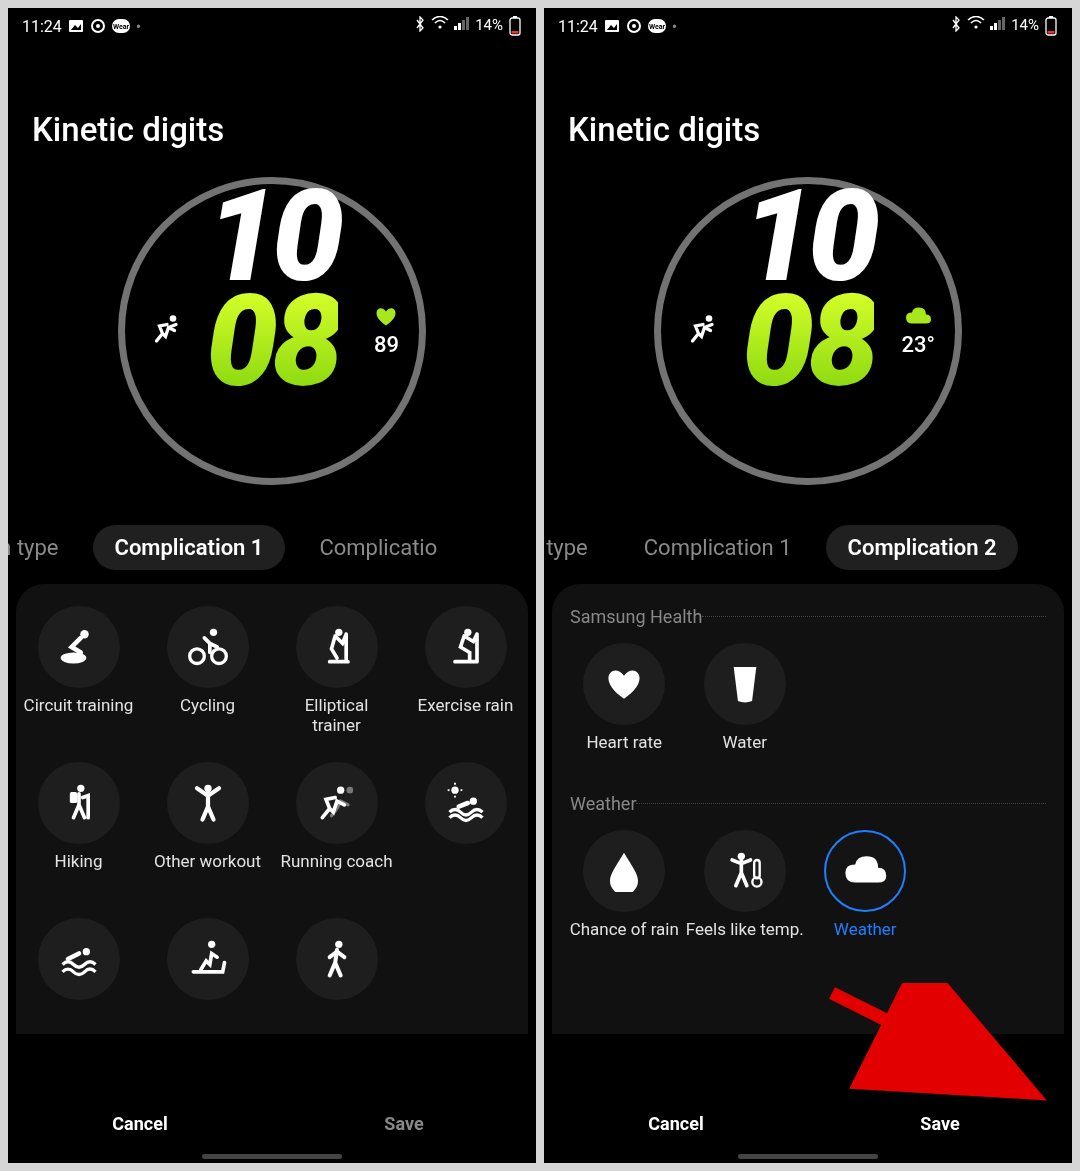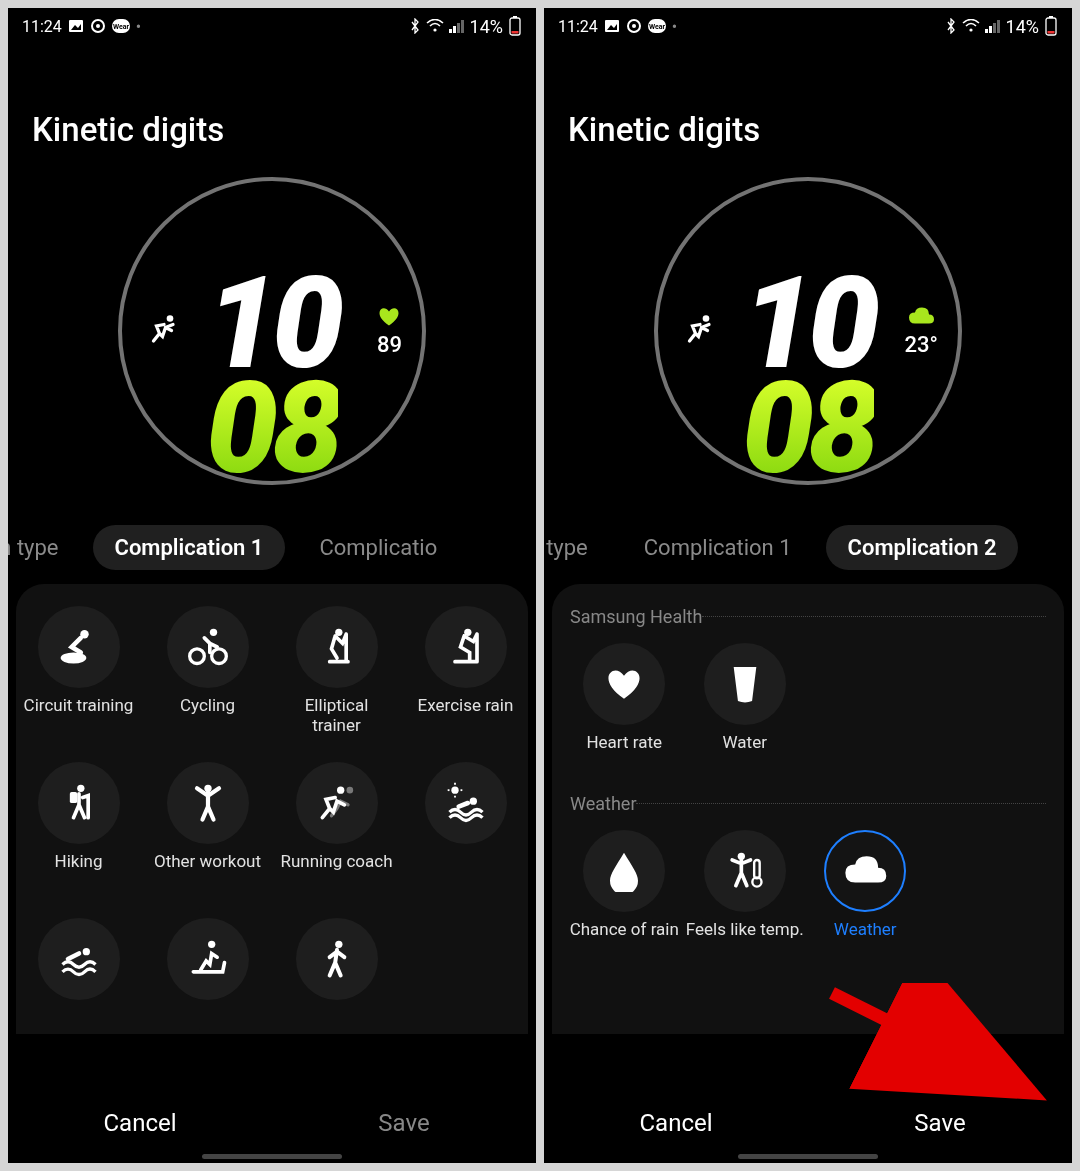--- a/index.html
+++ b/index.html
@@ -23,42 +23,42 @@
   }
   
   .status-bar {
     height: 36px;
     display: flex;
     align-items: center;
     padding: 0 14px;
     font-size: 16px;
   }
   .status-left { display: flex; align-items: center; gap: 6px; }
-  .status-right { margin-left: auto; display: flex; align-items: center; gap: 5px; font-size: 18px;}
+  .status-right { margin-left: auto; display: flex; gap: 5px; font-size: 15px;}
   .sicon { display:inline-flex; }
   
   .page-title {
     font-size: 33px;
     font-weight: 500;
     padding: 66px 24px 18px;
   }
   
   .watch-wrap {
     display:flex;
     justify-content:center;
     padding: 10px 0 40px;
   }
   .watch-face {
     width: 308px;
     height: 308px;
     border-radius: 50%;
-    border: 4px solid #737373;
+    border: 7px solid #737373;
     position: relative;
     display:flex;
-    align-items:flex-end;
+    align-items:flex-start;
     justify-content:center;
   }
   .digits {
     font-size: 128px;
     font-weight: 900;
     line-height: 0.82;
     letter-spacing: -6px;
     text-align:center;
     font-style: italic;
   }
@@ -174,22 +174,22 @@
     left:0; right:0; bottom:0;
     height: 80px;
     display:flex;
     background:#000;
   }
   .footbtn {
     flex:1;
     display:flex;
     align-items:center;
     justify-content:center;
-    font-size:24px;
-    font-weight:400;
+    font-size:18px;
+    font-weight:700;
   }
   .footbtn.dim { color:#888; }
 
   .navbar {
     position:absolute;
     bottom:4px; left:50%;
     transform:translateX(-50%);
     width:140px; height:5px;
     background:#444;
     border-radius:3px;

